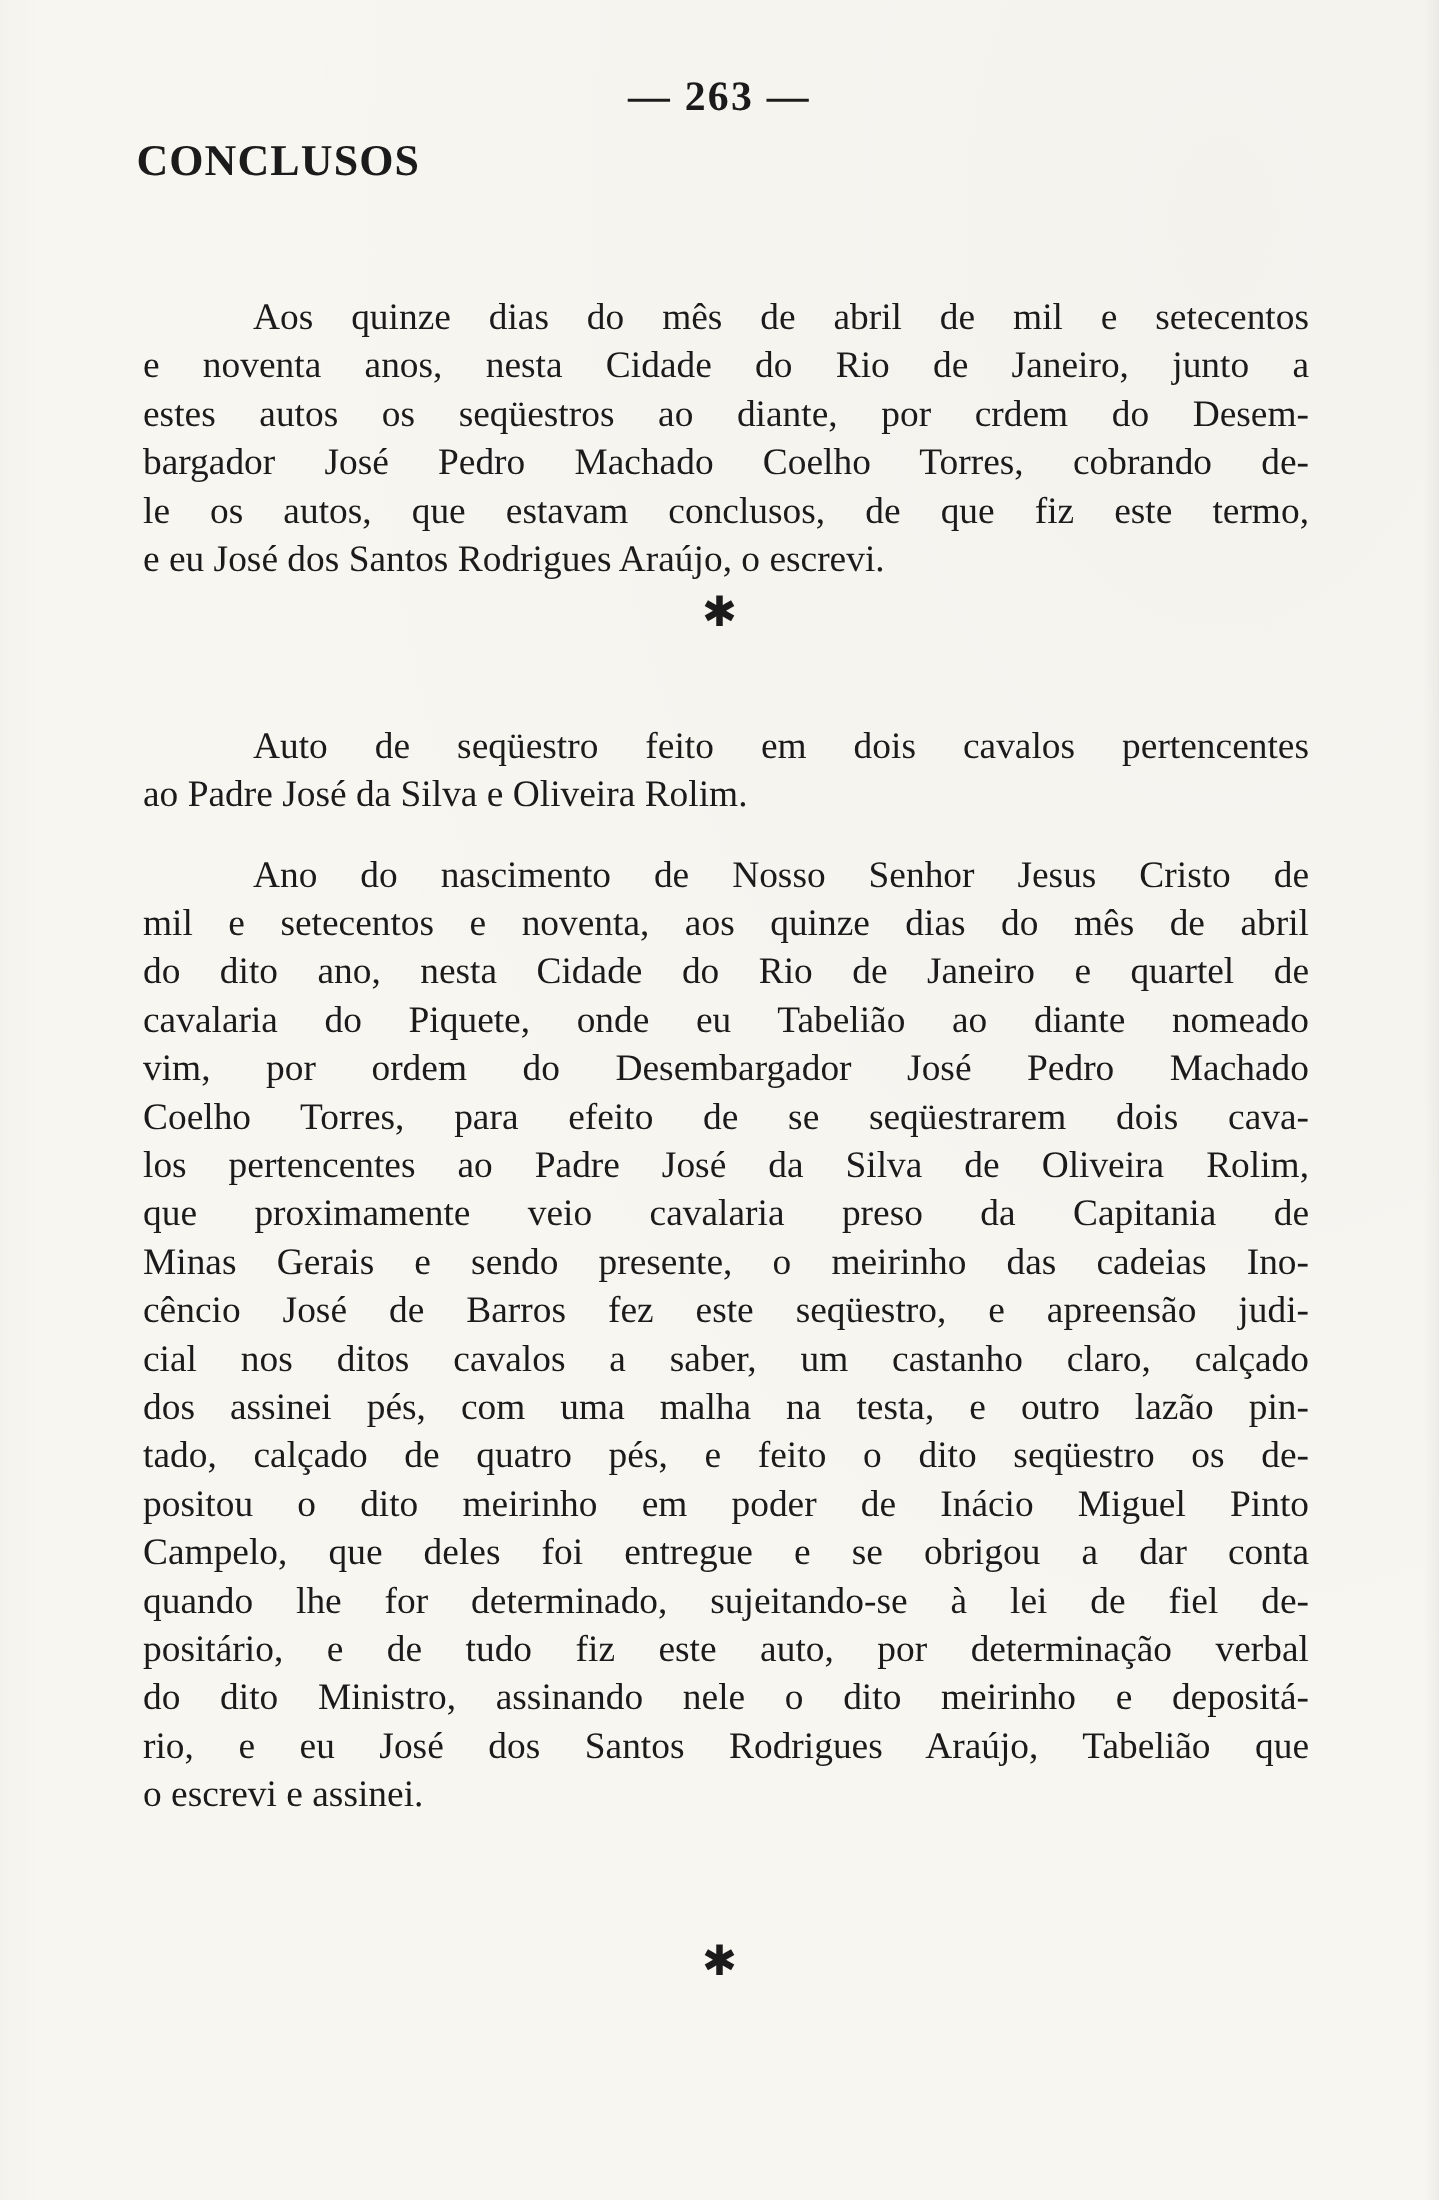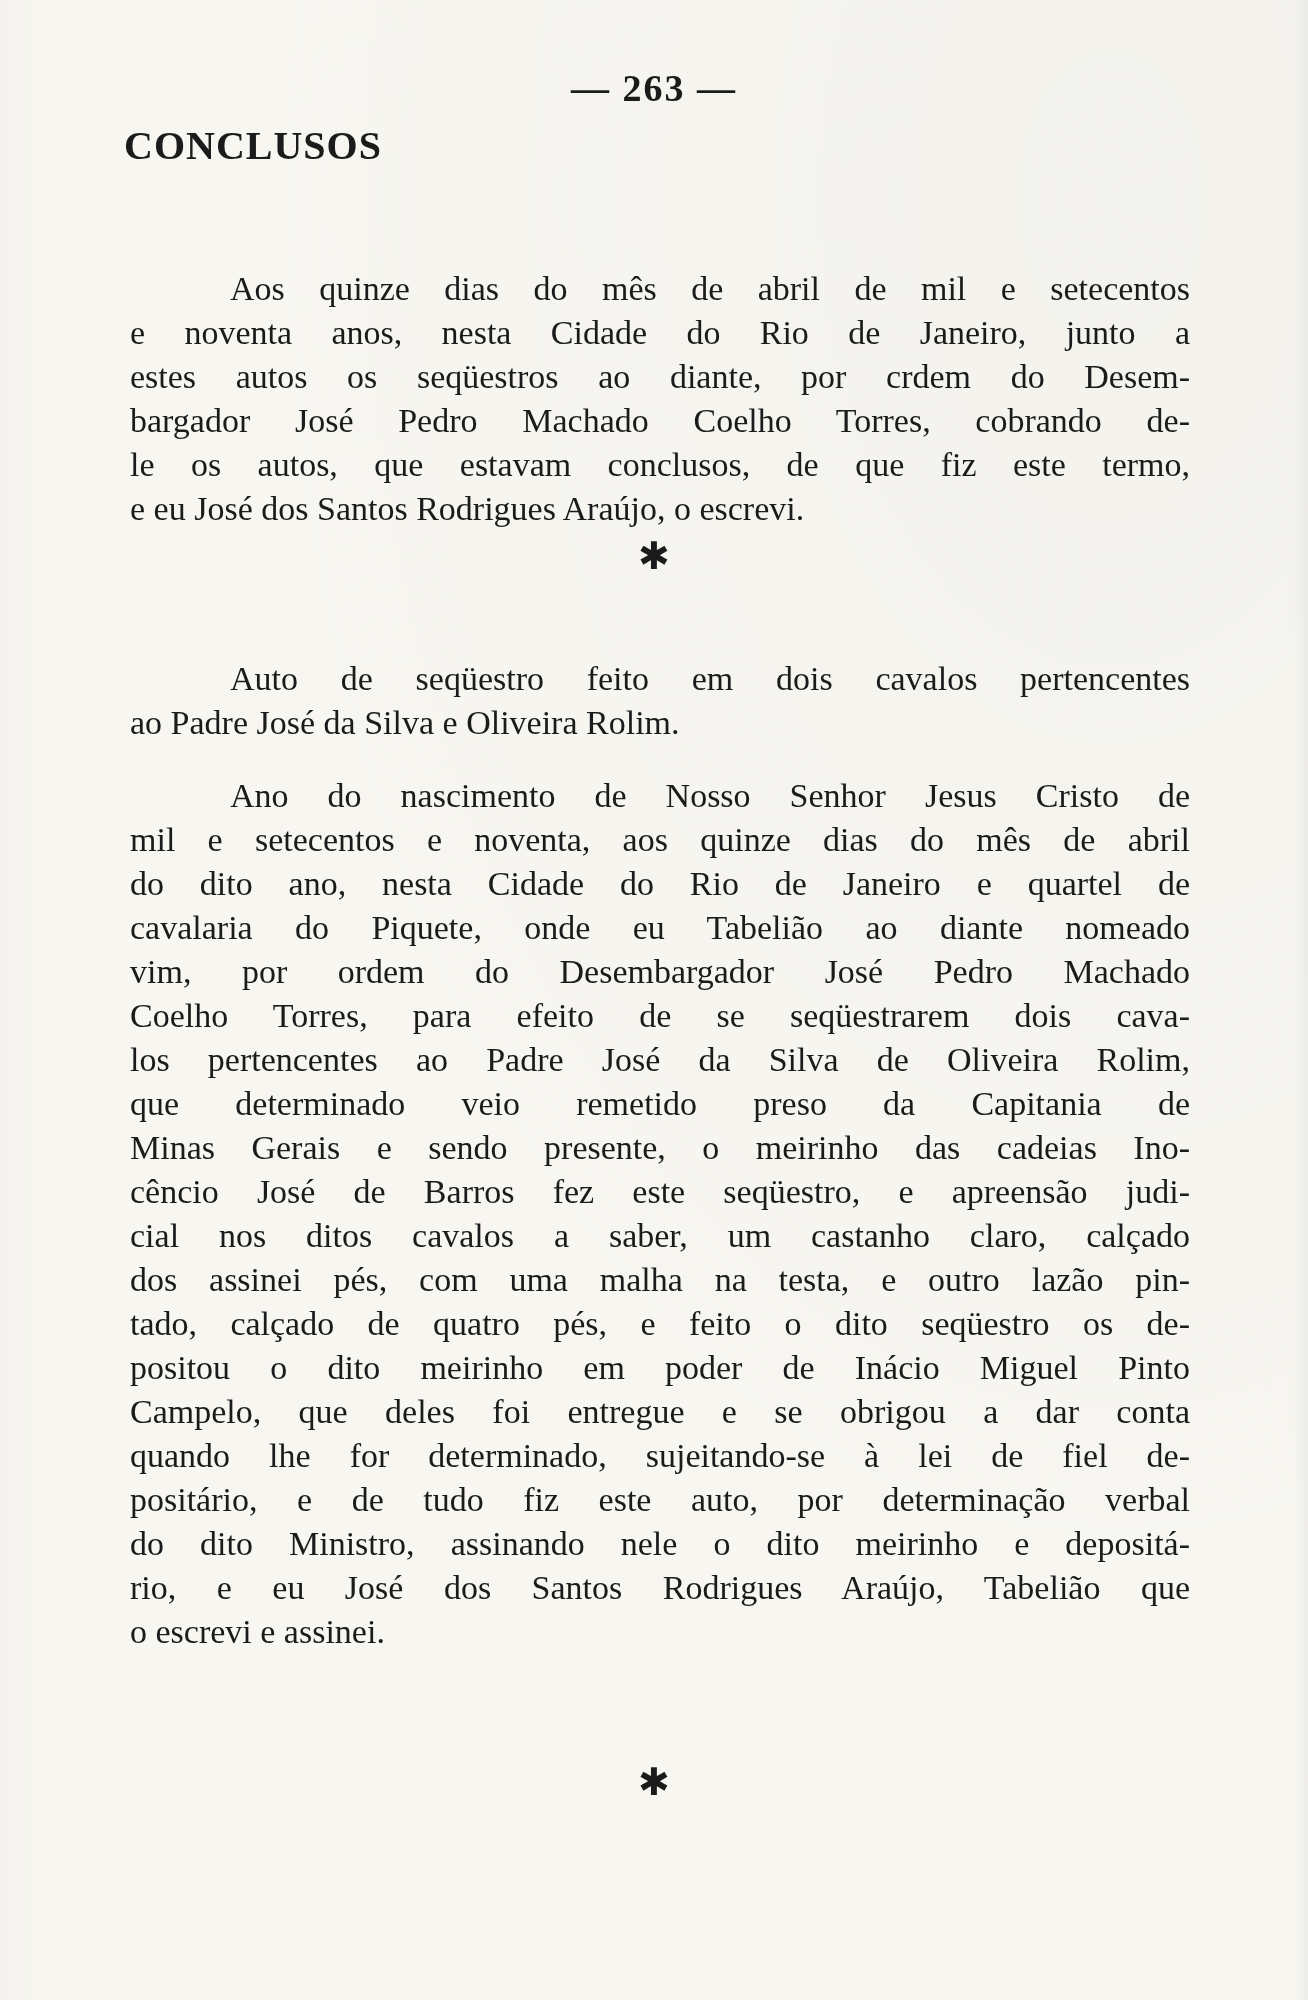--- a/index.html
+++ b/index.html
@@ -107,21 +107,21 @@
     </div>
 
   <div class="para p3">
       <div class="jline first">Ano do nascimento de Nosso Senhor Jesus Cristo de</div>
       <div class="jline">mil e setecentos e noventa, aos quinze dias do mês de abril</div>
       <div class="jline">do dito ano, nesta Cidade do Rio de Janeiro e quartel de</div>
       <div class="jline">cavalaria do Piquete, onde eu Tabelião ao diante nomeado</div>
       <div class="jline">vim, por ordem do Desembargador José Pedro Machado</div>
       <div class="jline">Coelho Torres, para efeito de se seqüestrarem dois cava-</div>
       <div class="jline">los pertencentes ao Padre José da Silva de Oliveira Rolim,</div>
-      <div class="jline">que determinado veio remetido preso da Capitania de</div>
+      <div class="jline">que proximamente veio cavalaria preso da Capitania de</div>
       <div class="jline">Minas Gerais e sendo presente, o meirinho das cadeias Ino-</div>
       <div class="jline">cêncio José de Barros fez este seqüestro, e apreensão judi-</div>
       <div class="jline">cial nos ditos cavalos a saber, um castanho claro, calçado</div>
       <div class="jline">dos assinei pés, com uma malha na testa, e outro lazão pin-</div>
       <div class="jline">tado, calçado de quatro pés, e feito o dito seqüestro os de-</div>
       <div class="jline">positou o dito meirinho em poder de Inácio Miguel Pinto</div>
       <div class="jline">Campelo, que deles foi entregue e se obrigou a dar conta</div>
       <div class="jline">quando lhe for determinado, sujeitando-se à lei de fiel de-</div>
       <div class="jline">positário, e de tudo fiz este auto, por determinação verbal</div>
       <div class="jline">do dito Ministro, assinando nele o dito meirinho e depositá-</div>

